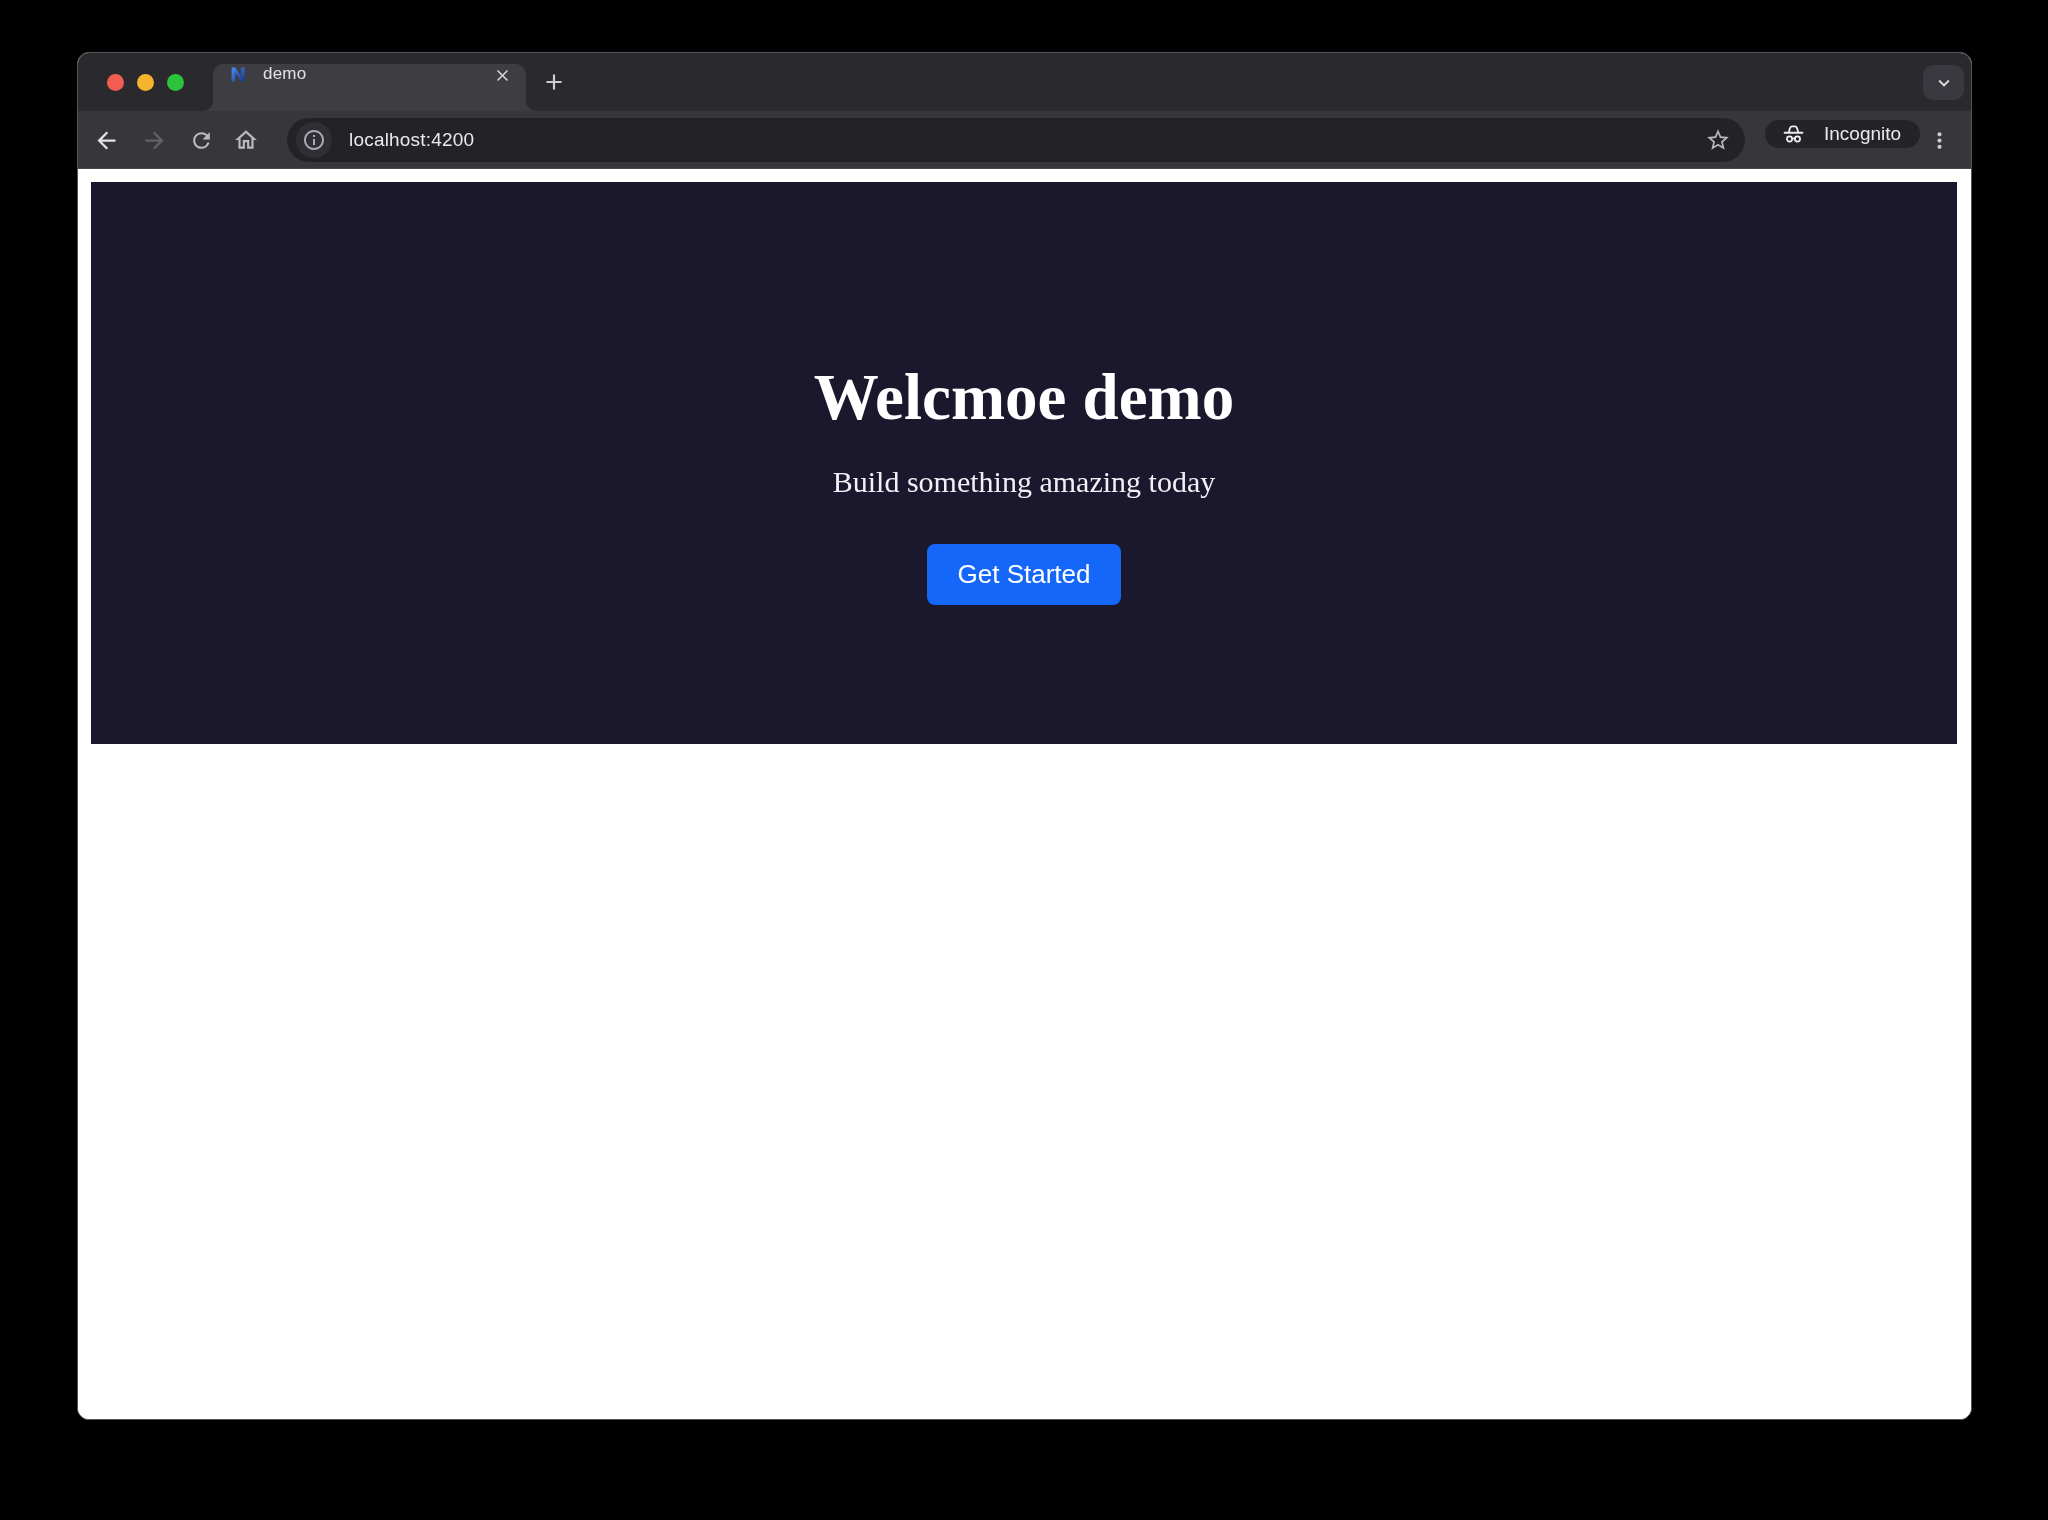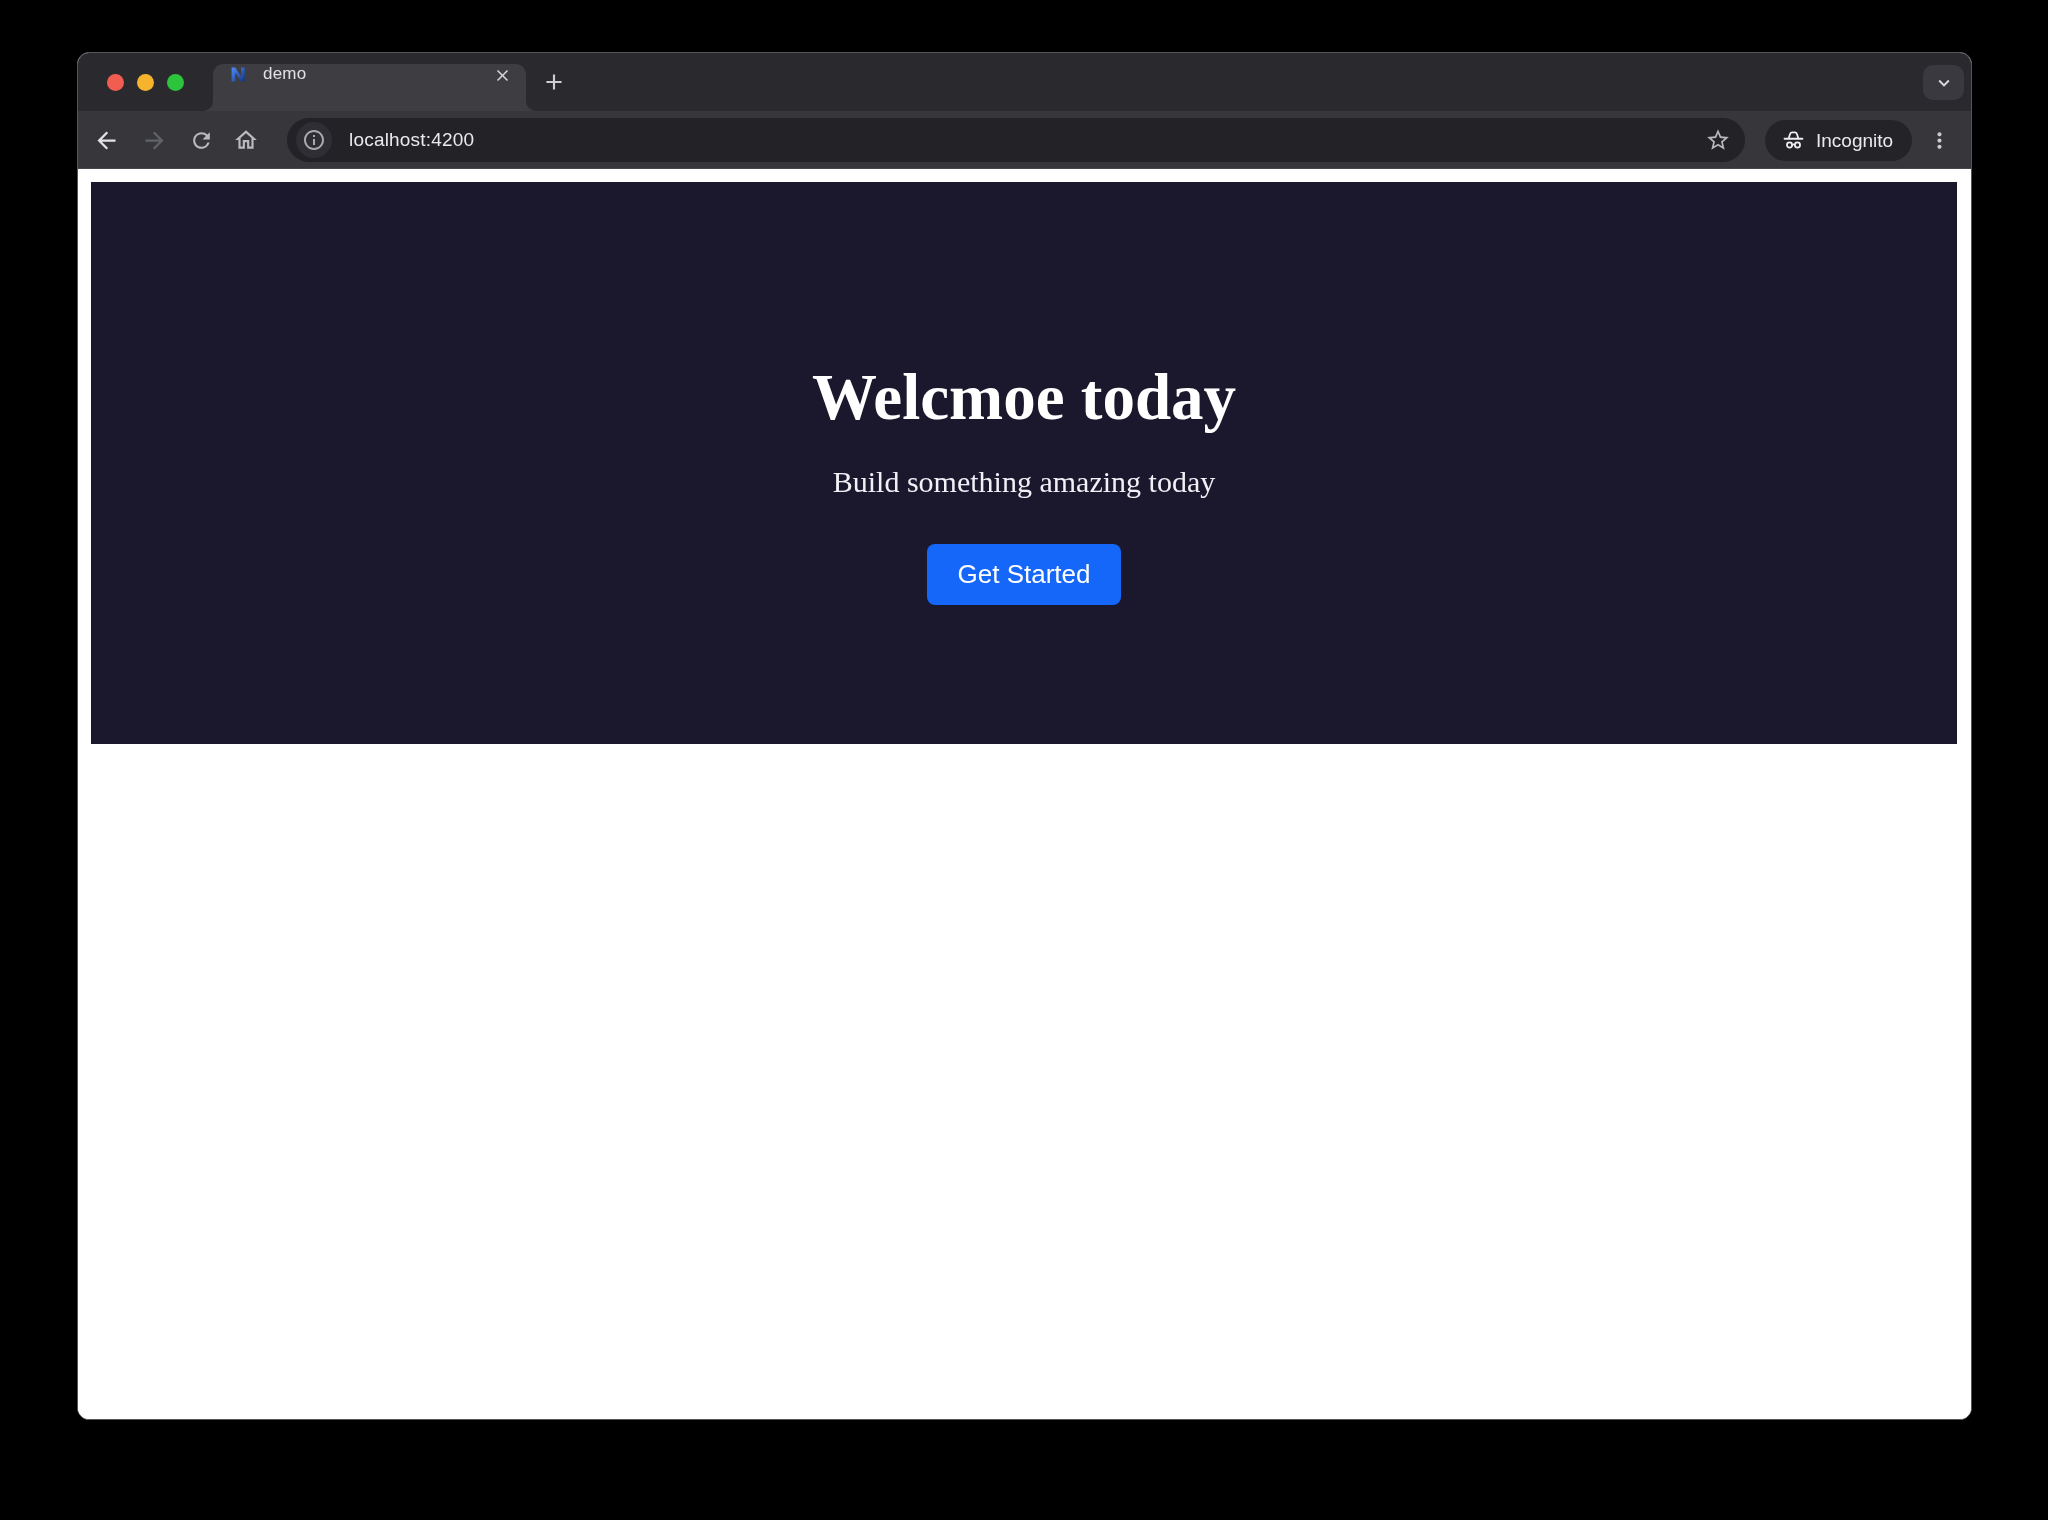--- a/index.html
+++ b/index.html
@@ -57,22 +57,22 @@
     background:var(--omnibox-bg);display:flex;align-items:center;padding:0 14px 0 9px;
   }
   .siteinfo{
     width:36px;height:36px;border-radius:50%;background:#2f2e34;
     display:flex;align-items:center;justify-content:center;flex:none;
   }
   .url{margin-left:17px;font-size:19px;color:var(--ui-text);letter-spacing:.2px;}
   .omni-spacer{flex:1;}
   .star{width:26px;height:26px;display:flex;flex:none;}
   .incog{
-    position:absolute;left:1687px;top:9px;height:41px;border-radius:21px;
-    background:var(--incognito-pill-bg);display:flex;align-items:center;gap:10px;padding:0 19px 0 16px;
+    position:absolute;left:1687px;top:9px;height:28px;border-radius:21px;
+    background:var(--incognito-pill-bg);display:flex;align-items:center;gap:18px;padding:0 19px 0 16px;
   }
   .incog-label{font-size:19px;color:var(--ui-text);}
   
   .content{flex:1;background:#ffffff;position:relative;}
   .hero{
     margin:13px 14px 0 13px;height:562px;background:var(--hero-bg);
     display:flex;flex-direction:column;align-items:center;text-align:center;
     padding-top:178px;
   }
   .hero h1{
@@ -189,19 +189,19 @@
 
     <div class="navbtn menu">
       <svg viewBox="0 0 24 24" width="25" height="25" fill="#c9cbcf">
         <path d="M12 8c1.1 0 2-.9 2-2s-.9-2-2-2-2 .9-2 2 .9 2 2 2zm0 2c-1.1 0-2 .9-2 2s.9 2 2 2 2-.9 2-2-.9-2-2-2zm0 6c-1.1 0-2 .9-2 2s.9 2 2 2 2-.9 2-2-.9-2-2-2z"></path>
       </svg>
     </div>
   </div>
 
   <div class="content">
     <div class="hero">
-      <h1>Welcmoe today</h1>
+      <h1>Welcmoe demo</h1>
       <p>Build something amazing today</p>
       <button class="cta">Get Started</button>
     </div>
   </div>
 
 </div>
 
 </body></html>

